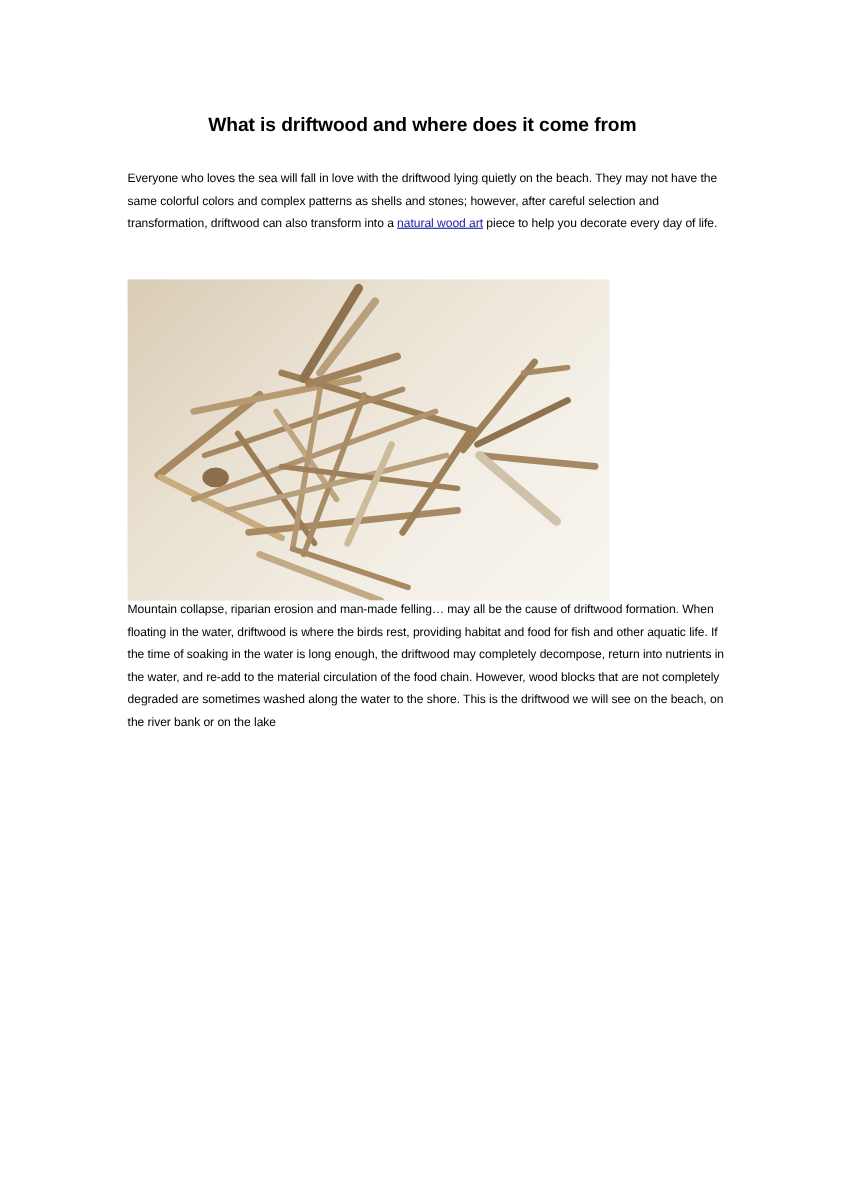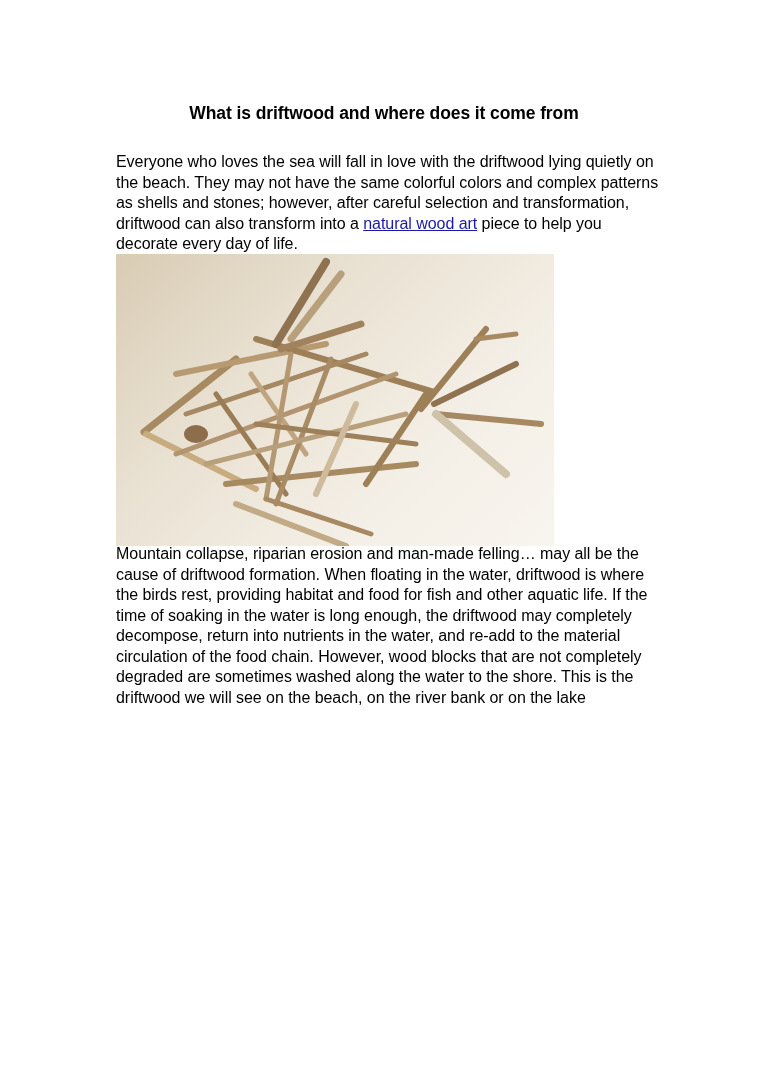--- a/index.html
+++ b/index.html
@@ -1,19 +1,19 @@
 <!DOCTYPE html>
 <html><head>
 <meta charset="utf-8">
 <style>
   html, body { margin:0; padding:0; background:#ffffff; }
   body { width:768px; height:1087px; position:relative; overflow:hidden; font-family:"Liberation Sans", sans-serif; color:#000; }
   .page { position:absolute; left:0; top:0; width:768px; height:1087px; background:#fff; }
   .title { position:absolute; left:100px; width:568px; top:103px; text-align:center; font-weight:bold; font-size:17.5px; letter-spacing:-0.1px; }
-  .para { position:absolute; left:116px; width:545px; font-size:16px; line-height:20.5px; letter-spacing:-0.05px; }
+  .para { position:absolute; left:116px; width:545px; font-size:11px; line-height:20.5px; letter-spacing:-0.05px; }
   .p1 { top:152px; }
   .p2 { top:544px; }
   a.link { color:#1a1aa6; text-decoration:underline; }
   .photo { position:absolute; left:116px; top:254px; width:438px; height:292px; background:linear-gradient(135deg,#d9ccb4 0%,#e9e1d2 35%,#f4efe6 70%,#f8f5ef 100%); overflow:hidden; }
   .photo svg { position:absolute; left:0; top:0; }
 </style>
 </head>
 <body>
 
 <div class="page">

